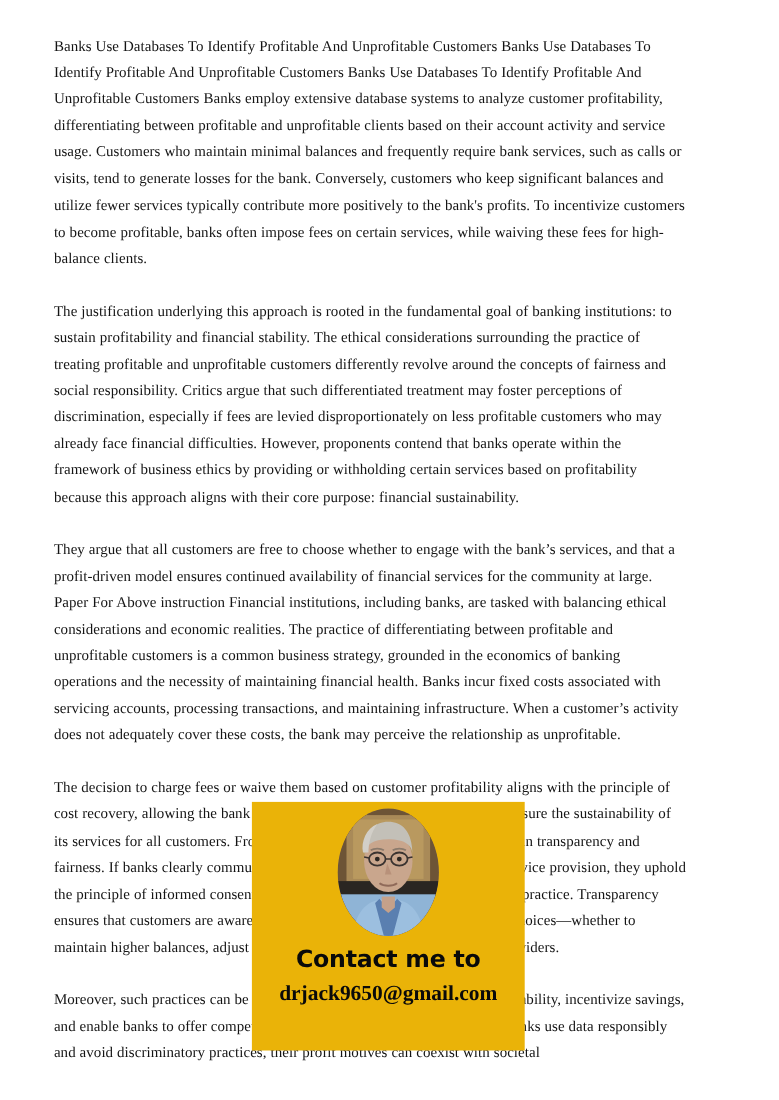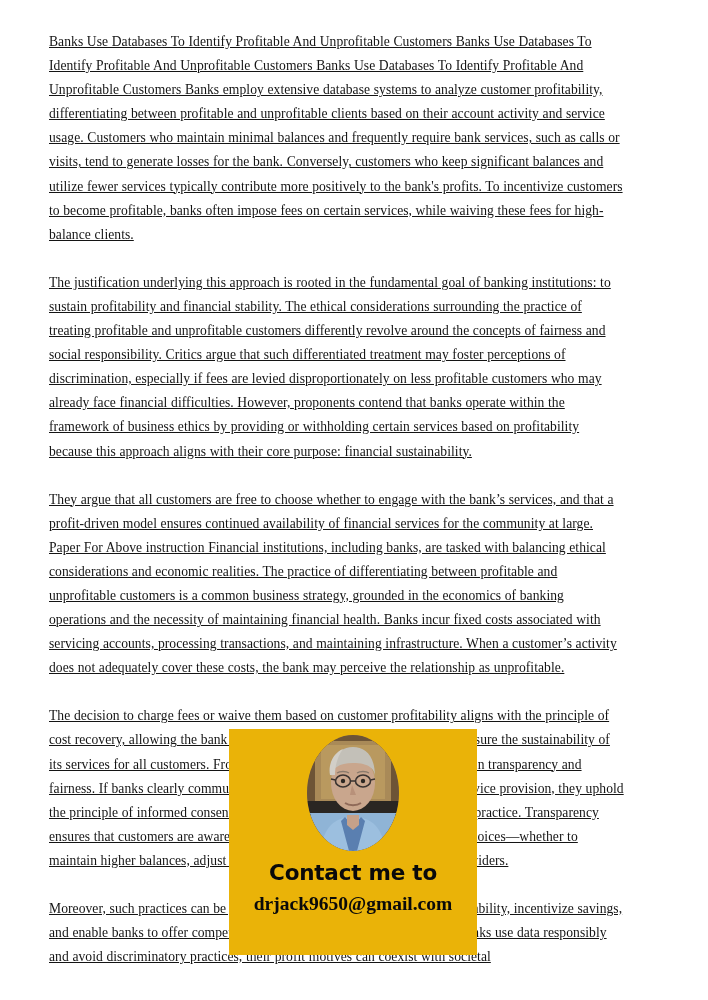--- a/index.html
+++ b/index.html
@@ -33,21 +33,20 @@
 
   .para {
     font-family: "Liberation Serif", "DejaVu Serif", serif;
     font-size: 13.6px;
     line-height: 24.1px;
     color: #141414;
     text-align: left;
     margin: 0 15px 24px 0;
     letter-spacing: 0.004em;
     word-spacing: 0.01em;
-    text-decoration: underline;
   }
 
   
   #contact-overlay {
     position: absolute;
     left: 229px;
     top: 729px;
     width: 248px;
     height: 226px;
     background: #eab308;

